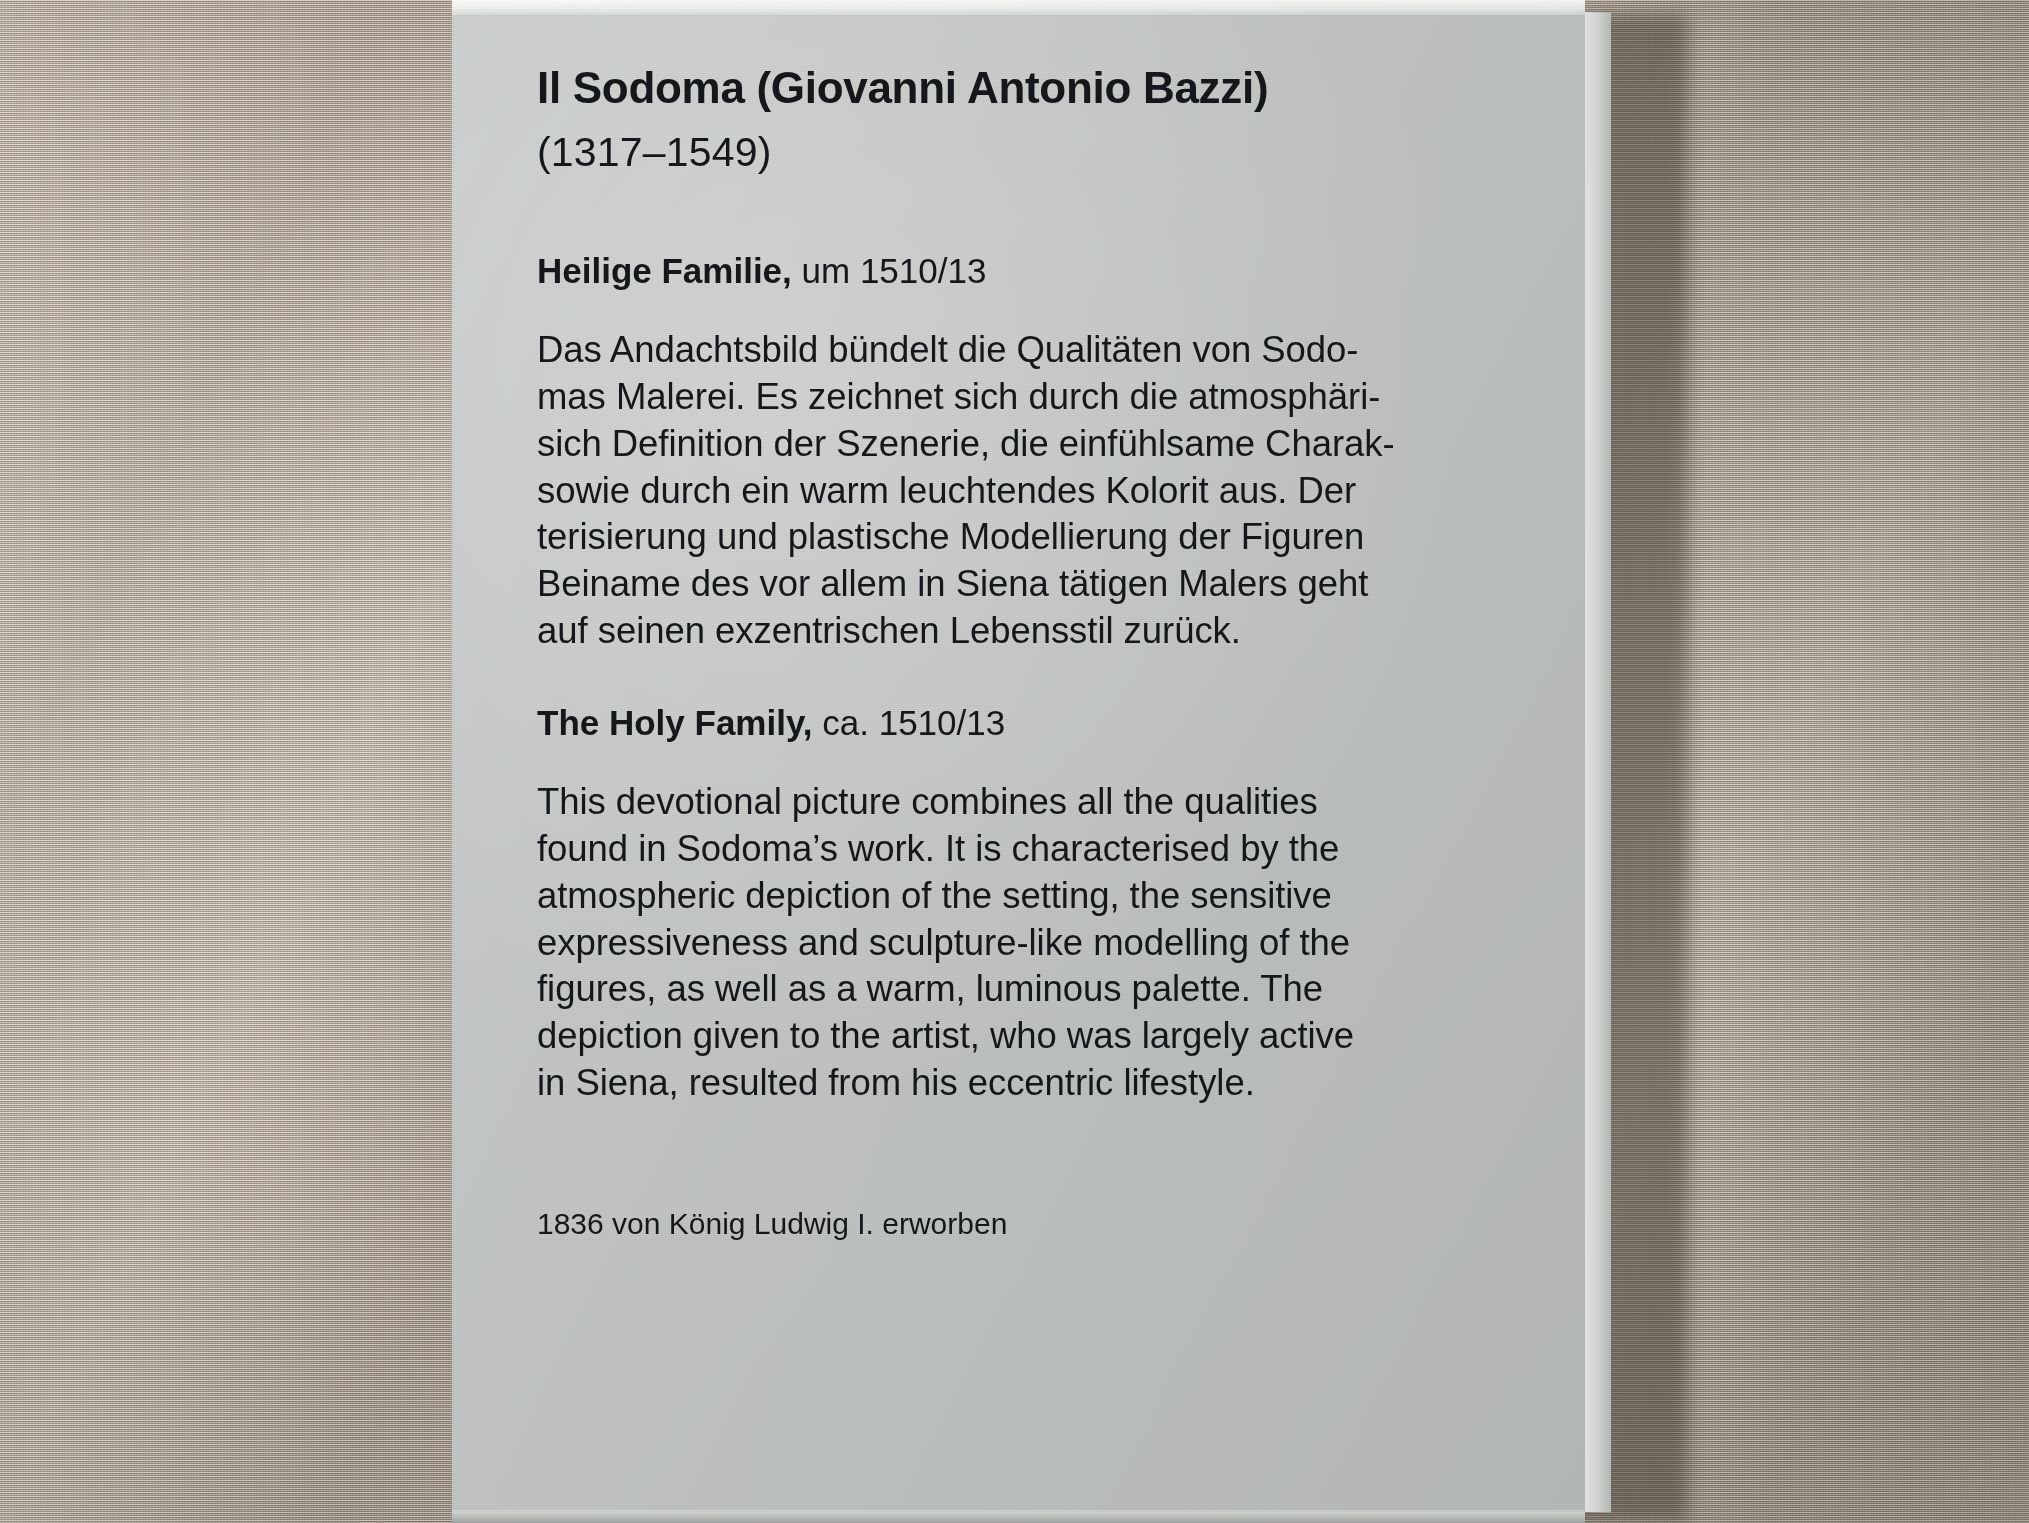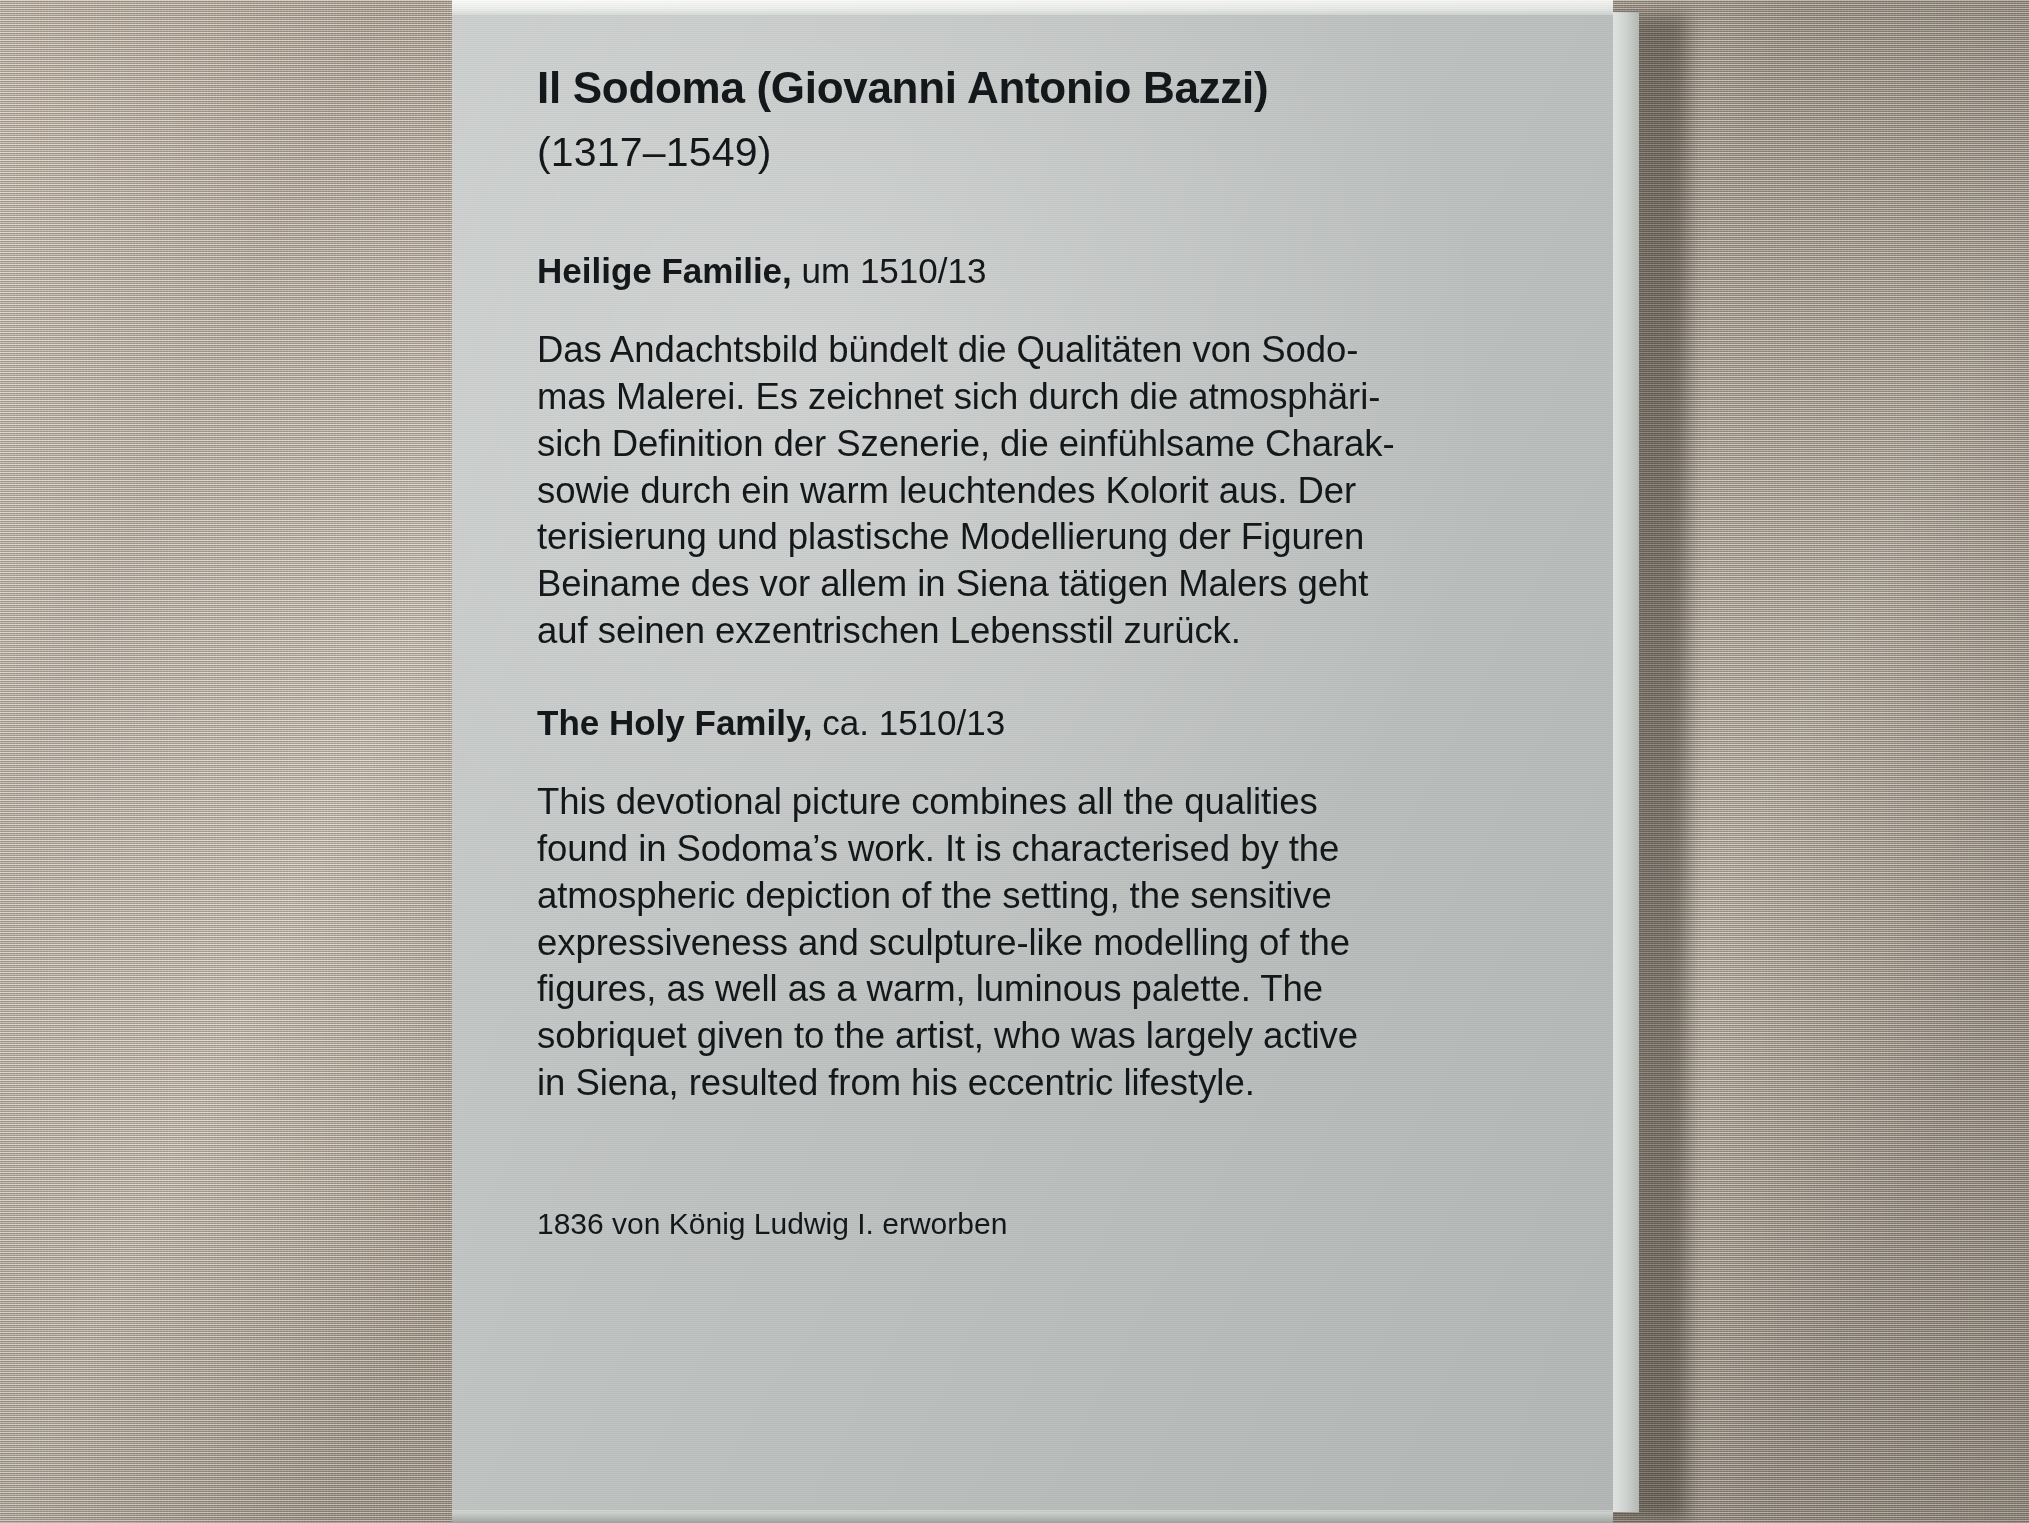--- a/index.html
+++ b/index.html
@@ -84,21 +84,20 @@
   }
 
   
   #panel {
     position: absolute;
     left: 452px;
     top: 0px;
     width: 1133px;
     height: 1512px;
     background: linear-gradient(105deg, #c6cac8 0%, #c2c6c4 30%, #bfc3c1 62%, #bcc0be 100%);
-    padding-left: 28px;
   }
   
   #panel-top-bevel {
     position: absolute;
     left: 0;
     top: 0;
     width: 100%;
     height: 15px;
     background: linear-gradient(to bottom, #fbfbf8 0%, #eceeea 55%, #d2d6d3 100%);
   }
@@ -237,21 +236,21 @@
       <div class="section-en">
         <p class="work-heading">
           <span class="work-title">The Holy Family,</span><span class="work-date"> ca. 1510/13</span>
         </p>
         <p class="body-copy">
           <span class="ln">This devotional picture combines all the qualities</span>
           <span class="ln">found in Sodoma’s work. It is characterised by the</span>
           <span class="ln">atmospheric depiction of the setting, the sensitive</span>
           <span class="ln">expressiveness and sculpture-like modelling of the</span>
           <span class="ln">figures, as well as a warm, luminous palette. The</span>
-          <span class="ln">sobriquet given to the artist, who was largely active</span>
+          <span class="ln">depiction given to the artist, who was largely active</span>
           <span class="ln">in Siena, resulted from his eccentric lifestyle.</span>
         </p>
       </div>
 
       <p class="credit">
         <span class="ln">1836 von König Ludwig I. erworben</span>
       </p>
 
     </div>
   </div>

